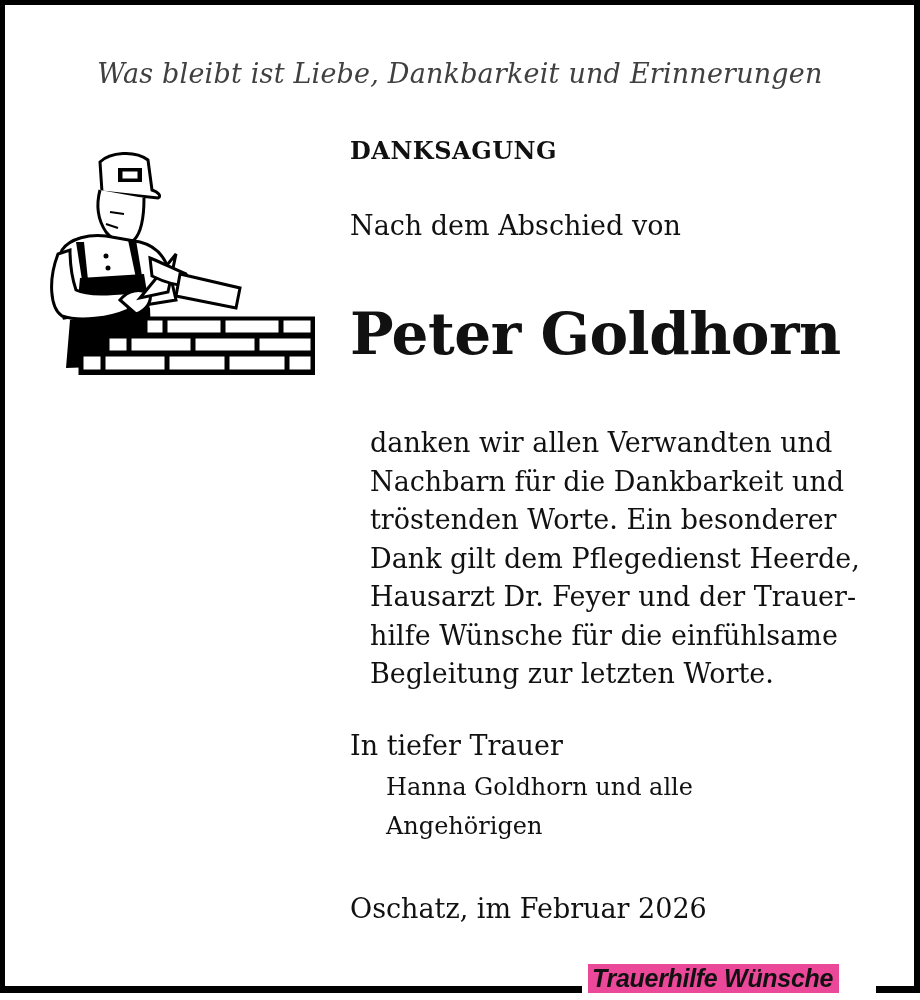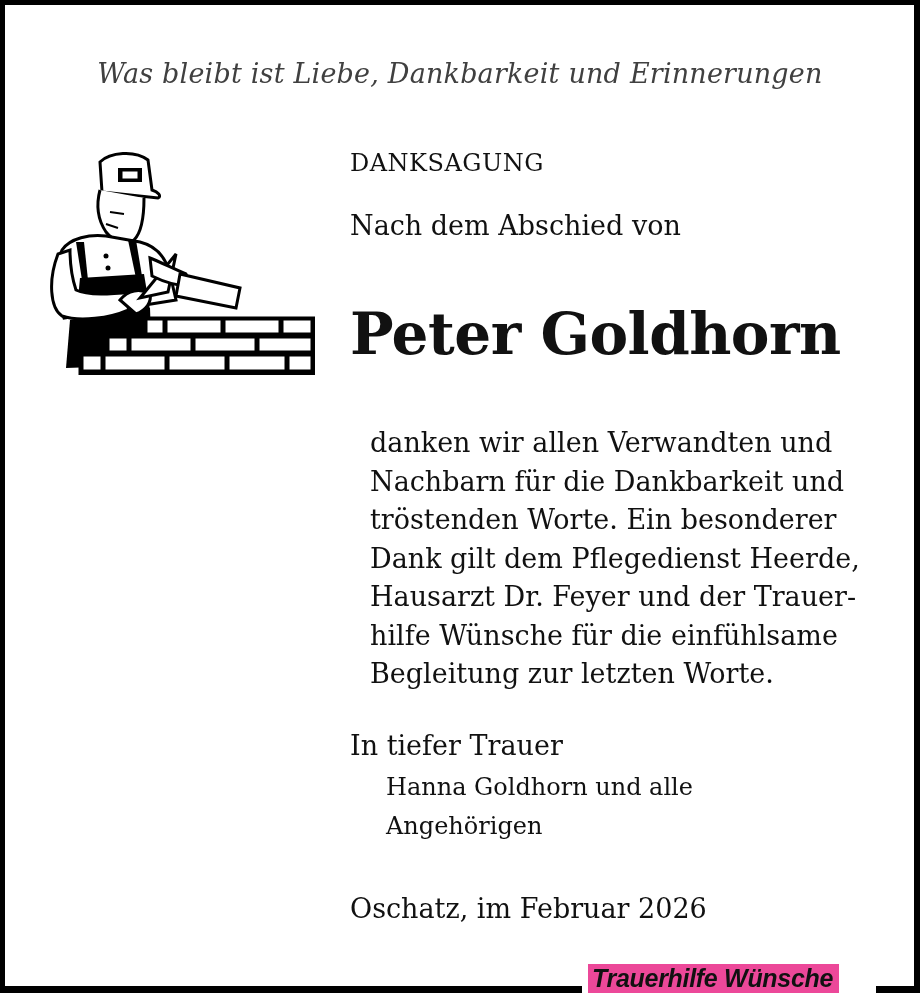--- a/index.html
+++ b/index.html
@@ -21,21 +21,21 @@
     .motto {
       position: absolute; left: 0; top: 58px; width: 920px; text-align: center;
       font-family: "DejaVu Serif", serif; font-style: italic; font-size: 27px; color: #404040;
       letter-spacing: 0.2px;
     }
     .illustration { position: absolute; left: 40px; top: 150px; width: 275px; height: 225px; }
     .t {
       position: absolute; left: 350px; white-space: nowrap;
       font-family: "DejaVu Serif", serif; color: #111;
     }
-    .heading { top: 149px; font-size: 24px; font-weight: normal; letter-spacing: 0.5px; }
+    .heading { top: 136px; font-size: 24px; font-weight: bold; letter-spacing: 0.5px; }
     .intro { top: 210px; font-size: 27px; }
     .name { top: 300px; font-size: 58px; font-weight: bold; letter-spacing: -0.5px; }
     .body-text { top: 424px; font-size: 27px; line-height: 38.5px; white-space: normal; width: 560px; margin-left: 20px; }
     .body-text div { white-space: nowrap; }
     .mourning { top: 730px; font-size: 27px; }
     .mourners { top: 768px; font-size: 24px; font-weight: normal; line-height: 38.5px; white-space: normal; width: 560px; margin-left: 36px; }
     .mourners div { white-space: nowrap; }
     .place-date { top: 893px; font-size: 27px; }
     .footer-brand {
       position: absolute; left: 588px; top: 964px; white-space: nowrap;

